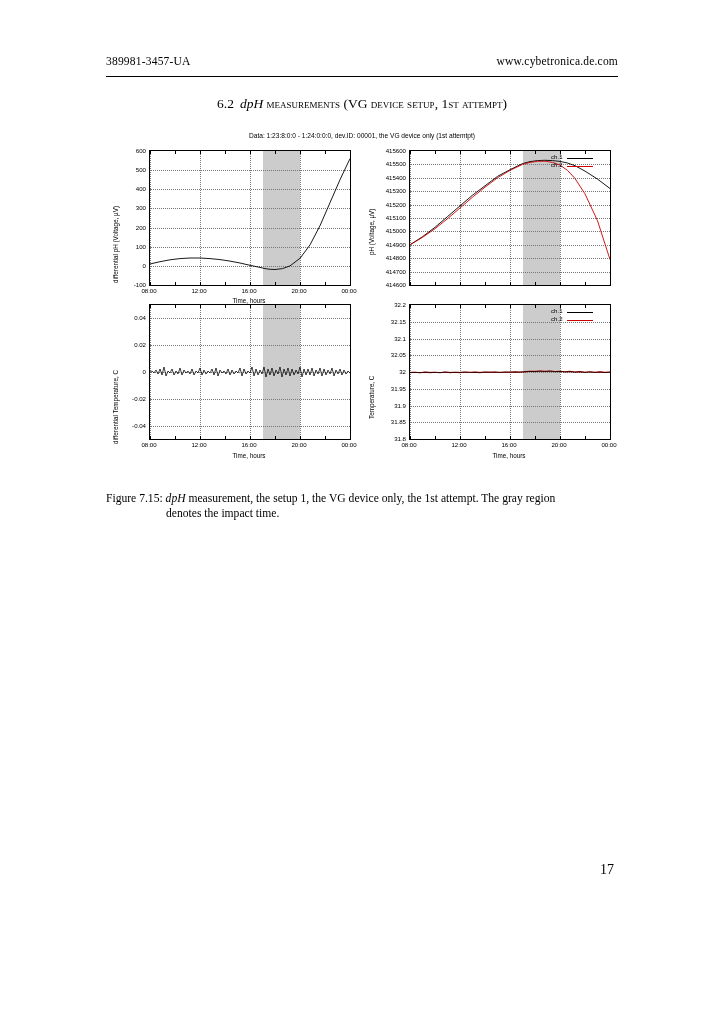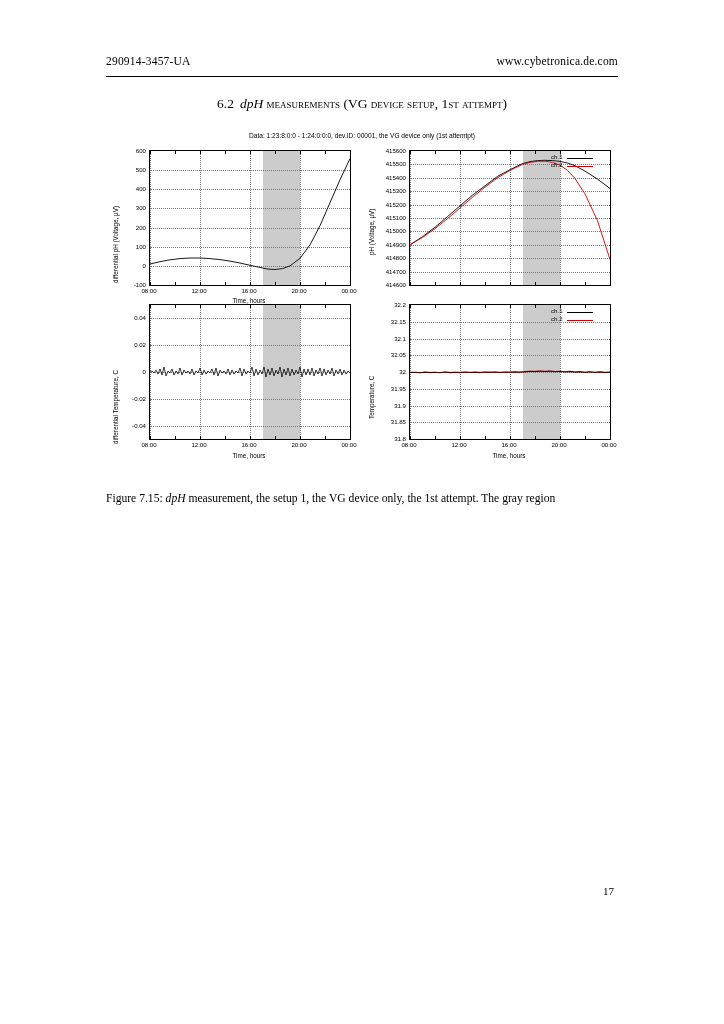--- a/index.html
+++ b/index.html
@@ -187,30 +187,29 @@
   #fig-caption .indent {
     display: block;
     margin-left: 60px;
   }
 
   
   #page-number {
     position: absolute;
     right: 110px;
     top: 862px;
-    font-size: 11px;
-    margin-top: 23px;
+    font-size: 14px;
   }
 </style>
 </head>
 <body>
 
 <div id="page">
 
-  <div class="hdr hdr-left">290914-3457-UA</div>
+  <div class="hdr hdr-left">389981-3457-UA</div>
   <div class="hdr hdr-right">www.cybetronica.de.com</div>
   <div class="hdr-rule"></div>
 
   <div class="sec-title">
     <span class="sec-num">6.2</span><span class="it">dpH</span> <span class="sc">measurements (VG device setup, 1st attempt)</span>
   </div>
 
   <div id="figure">
 
     <div class="fig-caption-data">Data: 1:23:8:0:0 - 1:24:0:0:0, dev.ID: 00001, the VG device only (1st attemtpt)</div>
@@ -452,17 +451,18 @@
       <span style="left:150px;">20:00</span>
       <span style="left:200px;">00:00</span>
     </div>
     <div class="axis-title-x" style="left:43px; top:165px; width:200px; font-family:'Liberation Sans',sans-serif;">Time, hours</div>
 
   </div>
 
   <div id="fig-caption">
     <span>Figure 7.15:</span>
     <span class="it">dpH</span><span> measurement, the setup 1, the VG device only, the 1st attempt. The gray region</span>
+    <span class="indent">denotes the impact time.</span>
   </div>
 
   <div id="page-number">17</div>
 
 </div>
 
 </body></html>

